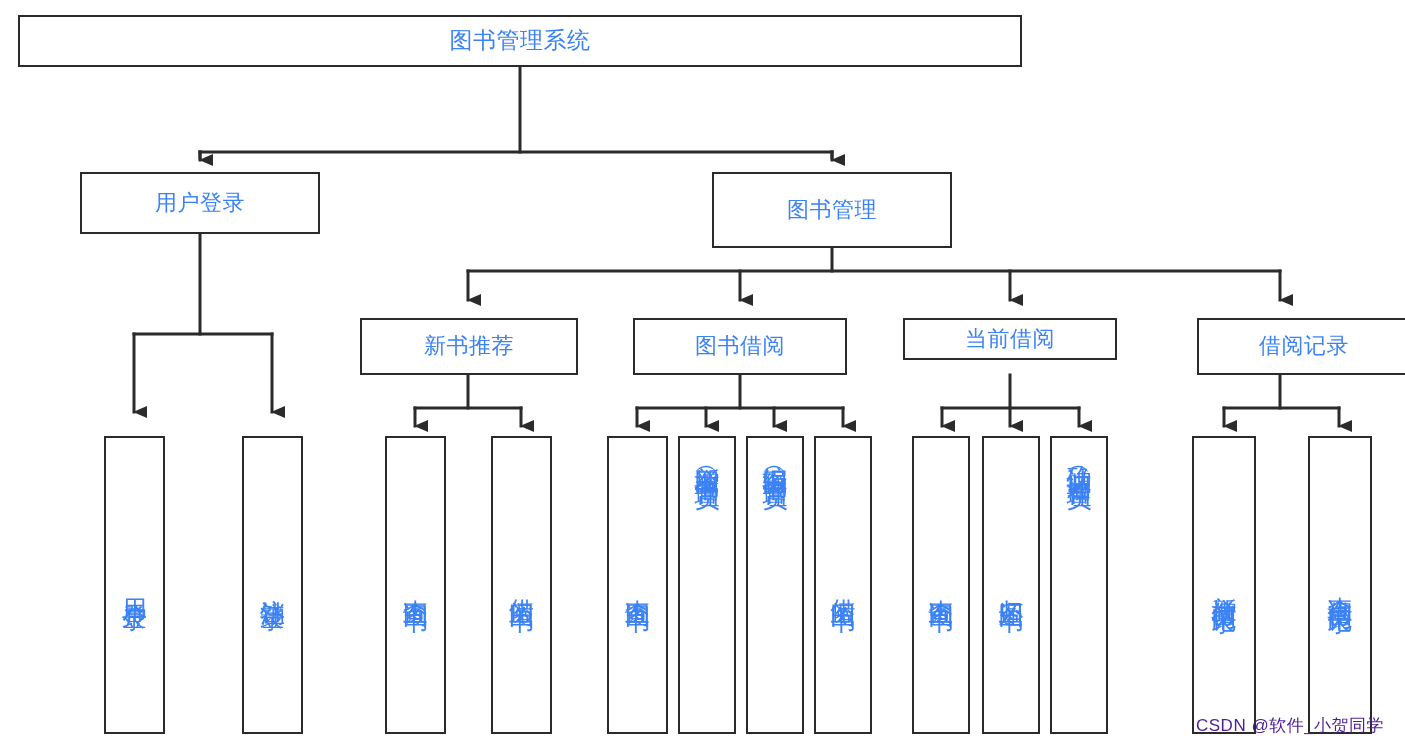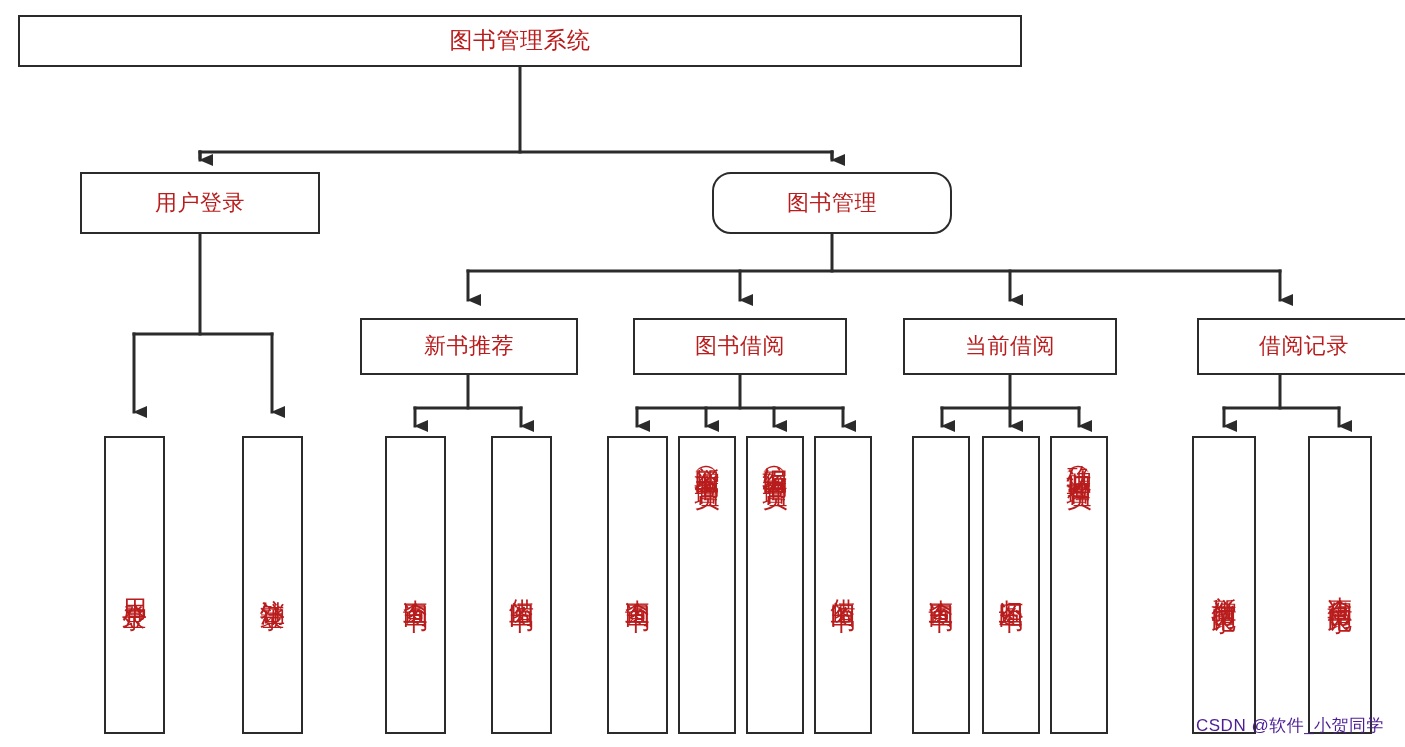--- a/index.html
+++ b/index.html
@@ -21,21 +21,21 @@
     pointer-events:none;
   }
   .node{
     position:absolute;
     box-sizing:border-box;
     background:#ffffff;
     border:2px solid #2b2b2b;
     display:flex;
     align-items:center;
     justify-content:center;
-    color:#b91c1c;
+    color:#3b82f6;
   }
   .node .lbl{
     display:block;
     line-height:1.12;
     letter-spacing:0.5px;
     white-space:nowrap;
   }
   
   .h-node .lbl{
     writing-mode:horizontal-tb;
@@ -128,33 +128,33 @@
   </svg>
 
   <div class="node h-node" id="node-root" style="left:18px;top:15px;width:1004px;height:52px;">
     <span class="lbl">图书管理系统</span>
   </div>
 
   <div class="node h-node" id="node-user-login" style="left:80px;top:172px;width:240px;height:62px;">
     <span class="lbl">用户登录</span>
   </div>
 
-  <div class="node h-node" id="node-book-manage" style="left:712px;top:172px;width:240px;height:62px;border-radius:19px;">
+  <div class="node h-node" id="node-book-manage" style="left:712px;top:172px;width:240px;height:76px;">
     <span class="lbl">图书管理</span>
   </div>
 
   <div class="node h-node" id="node-book-borrow" style="left:633px;top:318px;width:214px;height:57px;">
     <span class="lbl">图书借阅</span>
   </div>
 
   <div class="node h-node" id="node-new-book-rec" style="left:360px;top:318px;width:218px;height:57px;">
     <span class="lbl">新书推荐</span>
   </div>
 
-  <div class="node h-node" id="node-current-borrow" style="left:903px;top:318px;width:214px;height:57px;">
+  <div class="node h-node" id="node-current-borrow" style="left:903px;top:318px;width:214px;height:42px;">
     <span class="lbl">当前借阅</span>
   </div>
 
   <div class="node h-node" id="node-borrow-record" style="left:1172px;top:318px;width:214px;height:57px;margin-left:25px;">
     <span class="lbl">借阅记录</span>
   </div>
 
   <div class="node v-node mid" id="leaf-1" style="left:104px;top:436px;width:61px;height:298px;">
     <span class="lbl">用户登录</span>
   </div>

